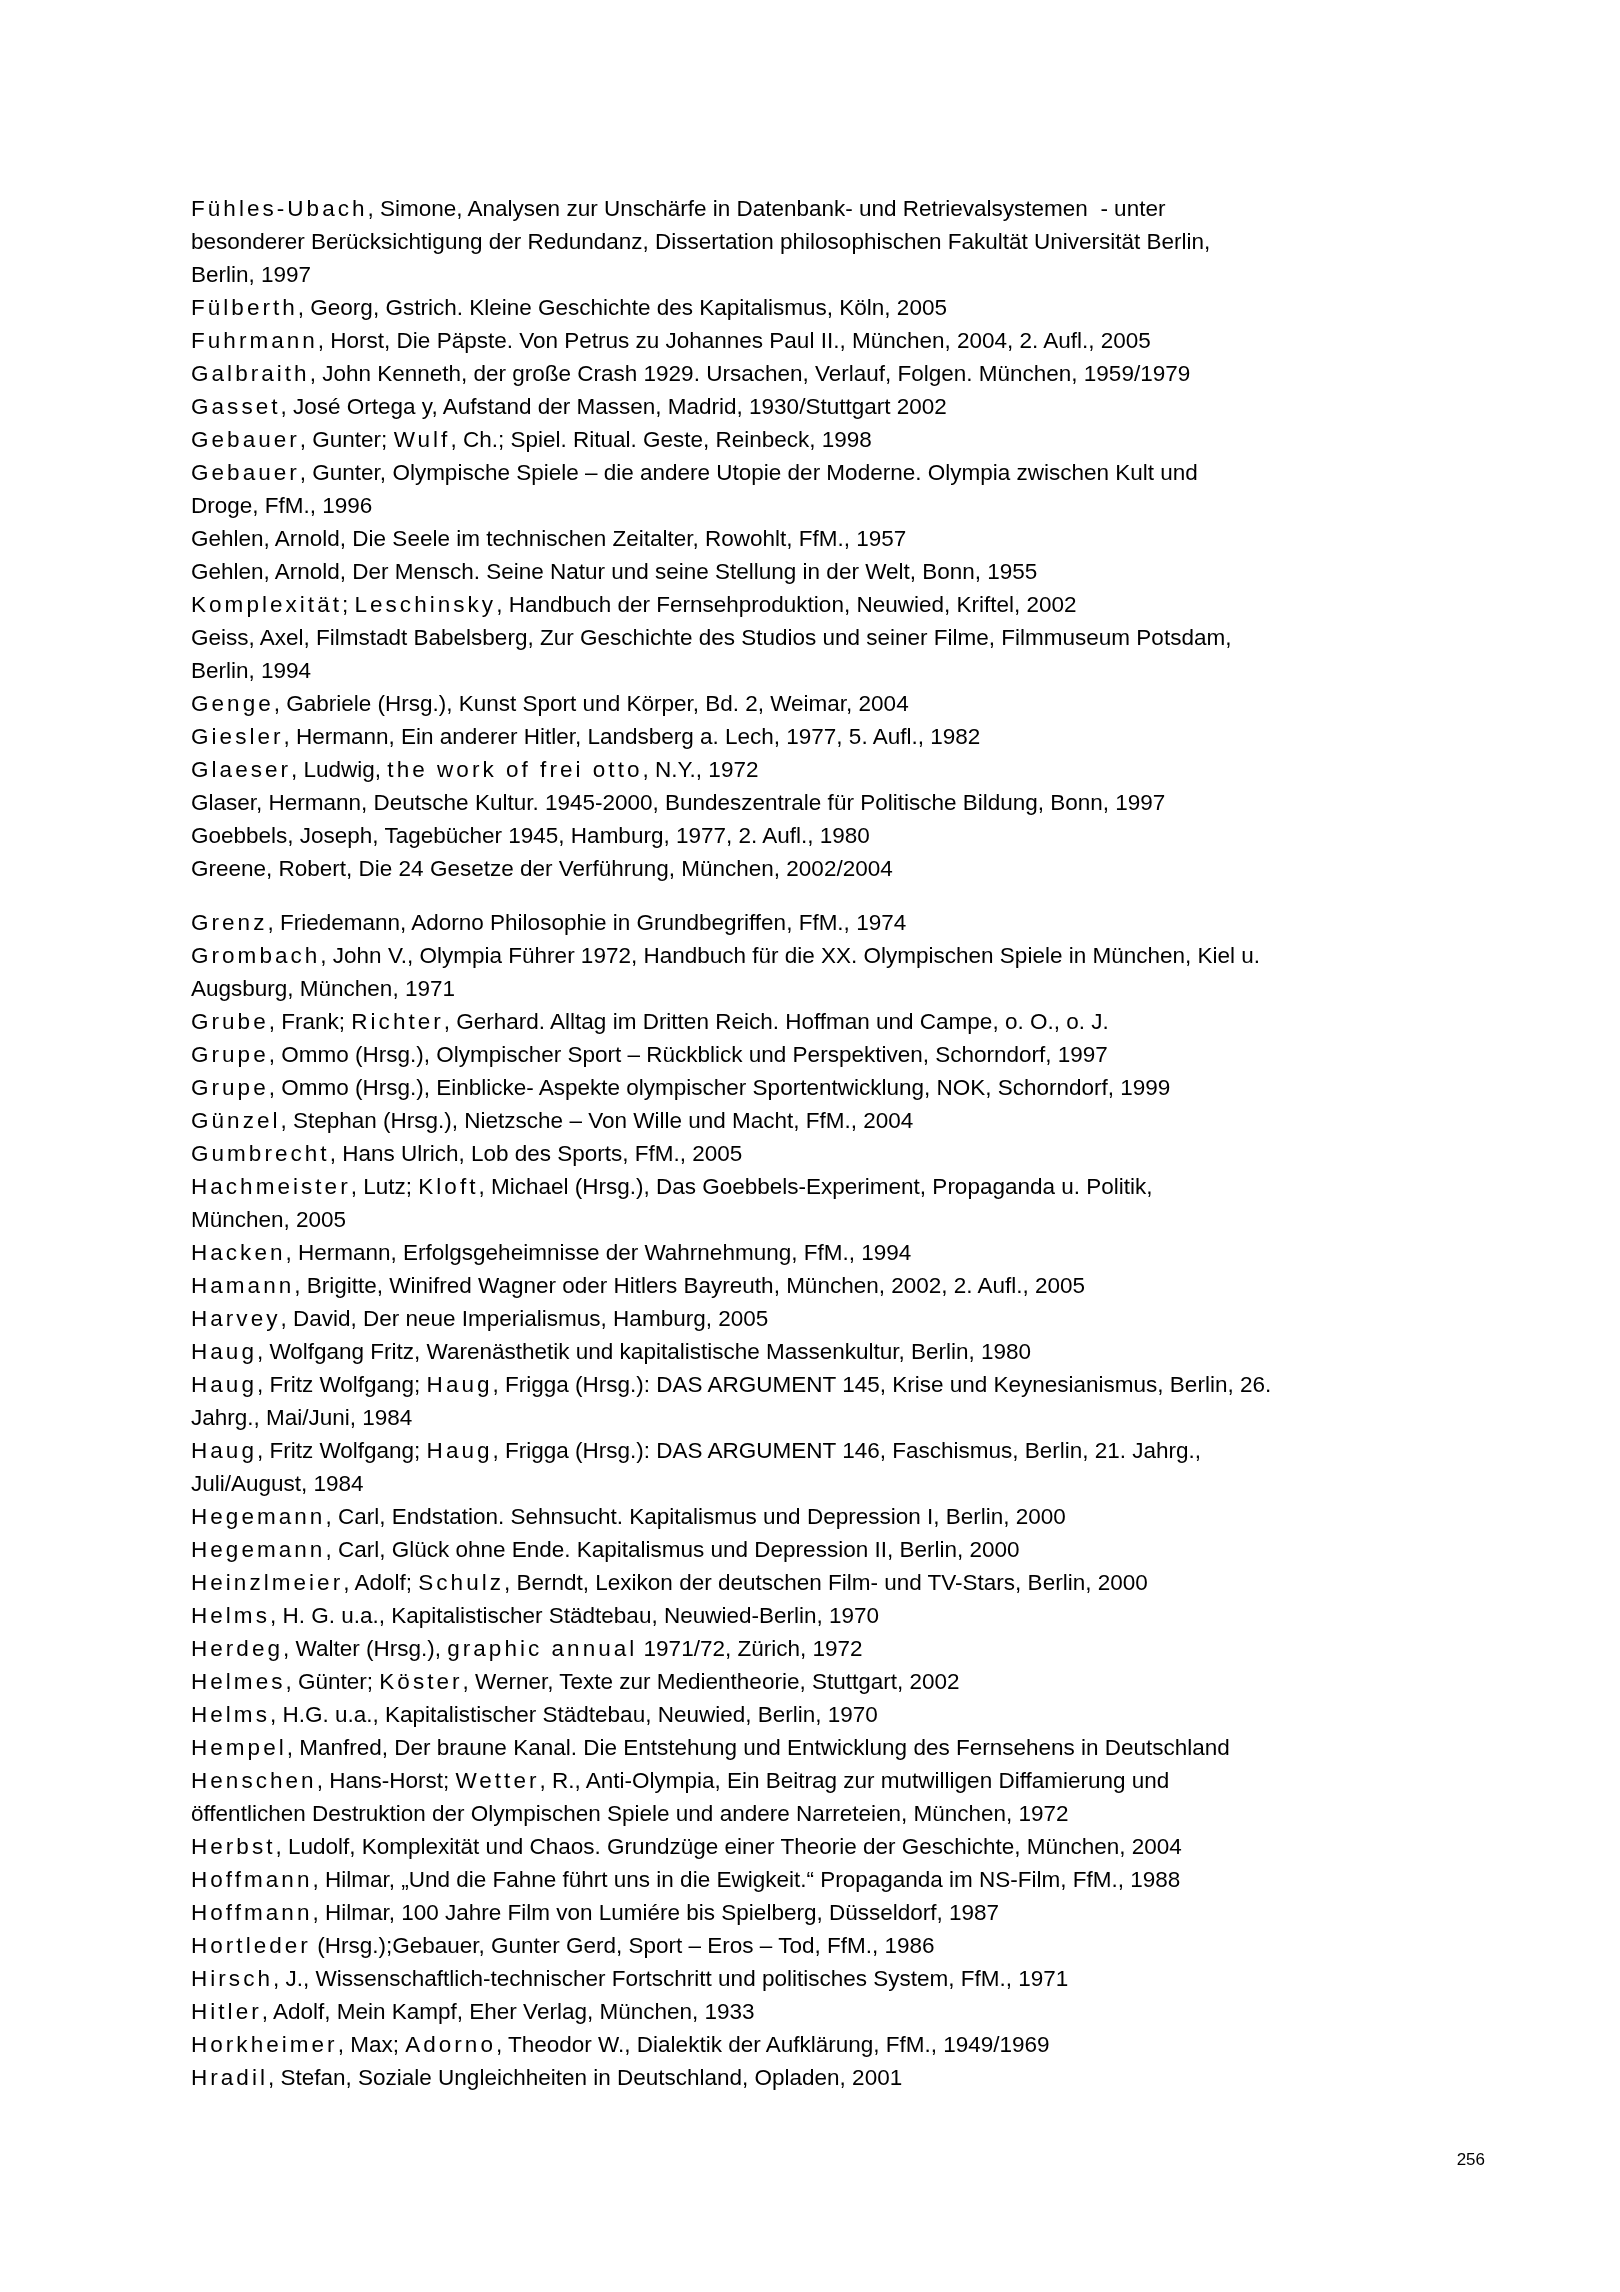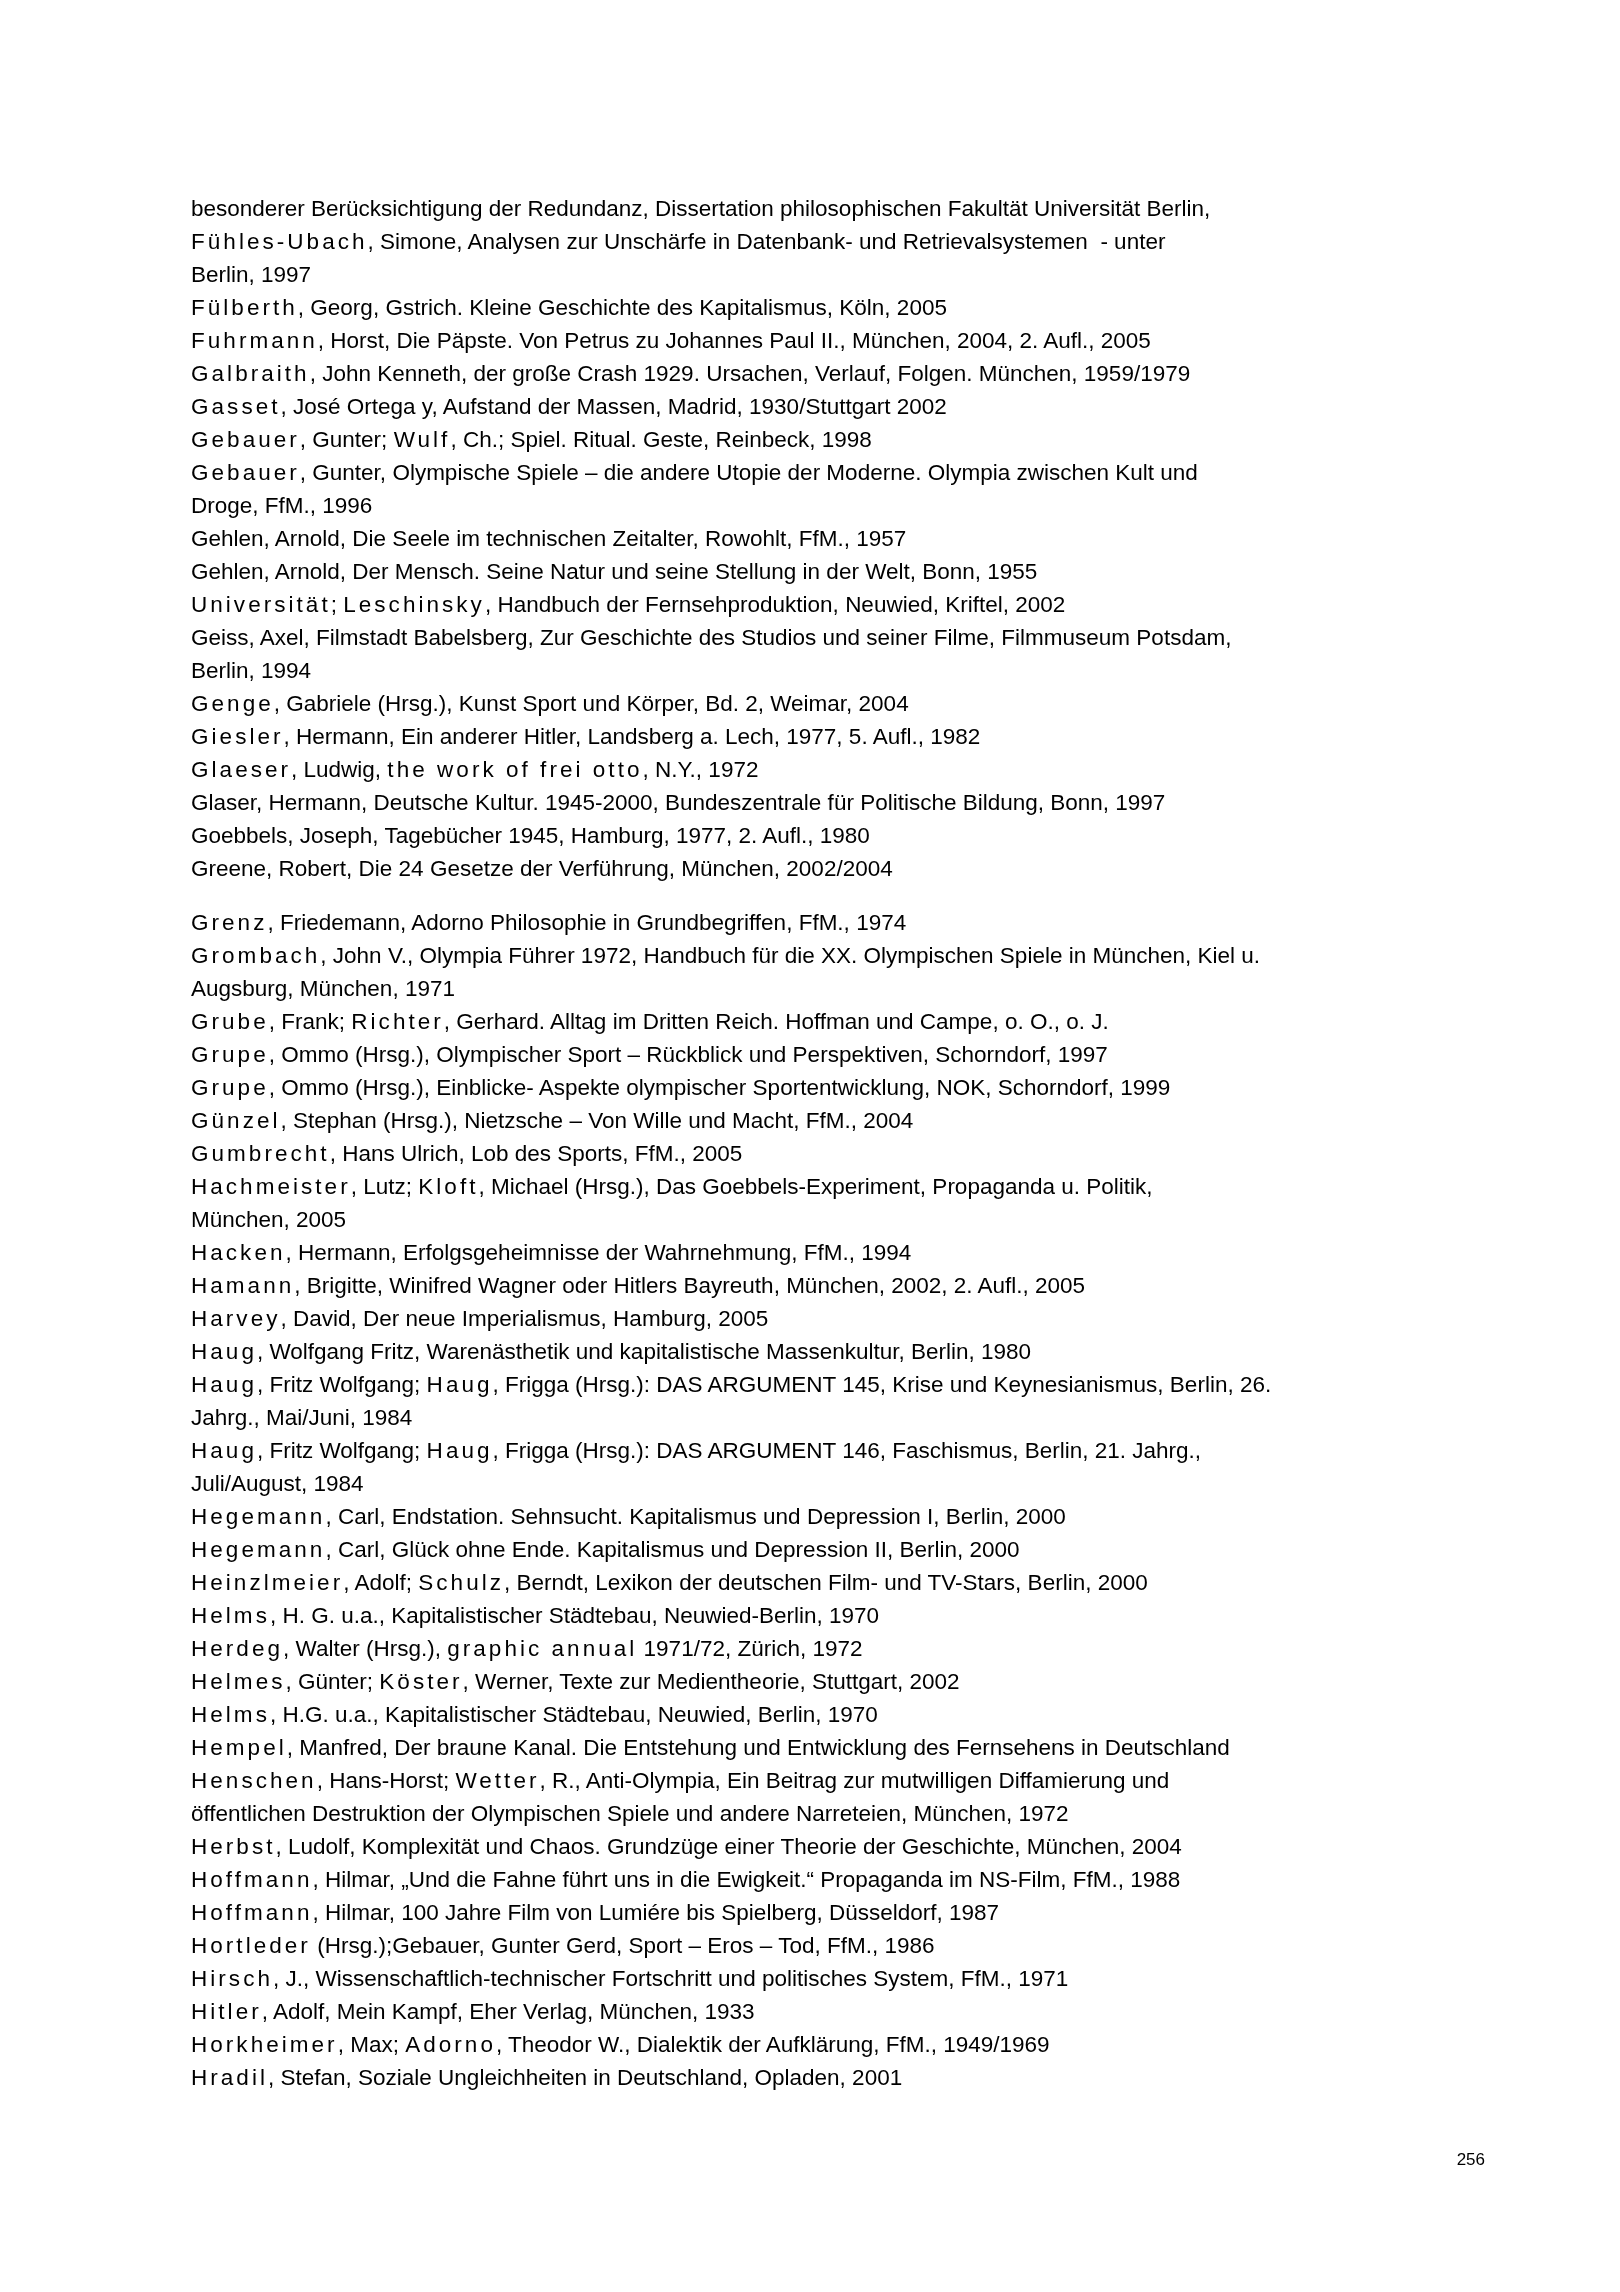--- a/index.html
+++ b/index.html
@@ -40,22 +40,22 @@
     line-height: 33px;
     text-align: right;
   }
 </style>
 </head>
 <body>
 
 <div class="page">
   <div class="textblock">
       <div class="entry">
+        <div class="line"><span class="seg spaced">Fühles-Ubach</span><span class="seg">, Simone, Analysen zur Unschärfe in Datenbank- und Retrievalsystemen  - unter</span></div>
         <div class="line"><span class="seg">besonderer Berücksichtigung der Redundanz, Dissertation philosophischen Fakultät Universität Berlin,</span></div>
-        <div class="line"><span class="seg spaced">Fühles-Ubach</span><span class="seg">, Simone, Analysen zur Unschärfe in Datenbank- und Retrievalsystemen  - unter</span></div>
         <div class="line"><span class="seg">Berlin, 1997</span></div>
       </div>
       <div class="entry">
         <div class="line"><span class="seg spaced">Fülberth</span><span class="seg">, Georg, Gstrich. Kleine Geschichte des Kapitalismus, Köln, 2005</span></div>
       </div>
       <div class="entry">
         <div class="line"><span class="seg spaced">Fuhrmann</span><span class="seg">, Horst, Die Päpste. Von Petrus zu Johannes Paul II., München, 2004, 2. Aufl., 2005</span></div>
       </div>
       <div class="entry">
         <div class="line"><span class="seg spaced">Galbraith</span><span class="seg">, John Kenneth, der große Crash 1929. Ursachen, Verlauf, Folgen. München, 1959/1979</span></div>
@@ -70,21 +70,21 @@
         <div class="line"><span class="seg spaced">Gebauer</span><span class="seg">, Gunter, Olympische Spiele – die andere Utopie der Moderne. Olympia zwischen Kult und</span></div>
         <div class="line"><span class="seg">Droge, FfM., 1996</span></div>
       </div>
       <div class="entry">
         <div class="line"><span class="seg">Gehlen, Arnold, Die Seele im technischen Zeitalter, Rowohlt, FfM., 1957</span></div>
       </div>
       <div class="entry">
         <div class="line"><span class="seg">Gehlen, Arnold, Der Mensch. Seine Natur und seine Stellung in der Welt, Bonn, 1955</span></div>
       </div>
       <div class="entry">
-        <div class="line"><span class="seg spaced">Universität</span><span class="seg">; </span><span class="seg spaced">Leschinsky</span><span class="seg">, Handbuch der Fernsehproduktion, Neuwied, Kriftel, 2002</span></div>
+        <div class="line"><span class="seg spaced">Komplexität</span><span class="seg">; </span><span class="seg spaced">Leschinsky</span><span class="seg">, Handbuch der Fernsehproduktion, Neuwied, Kriftel, 2002</span></div>
       </div>
       <div class="entry">
         <div class="line"><span class="seg">Geiss, Axel, Filmstadt Babelsberg, Zur Geschichte des Studios und seiner Filme, Filmmuseum Potsdam,</span></div>
         <div class="line"><span class="seg">Berlin, 1994</span></div>
       </div>
       <div class="entry">
         <div class="line"><span class="seg spaced">Genge</span><span class="seg">, Gabriele (Hrsg.), Kunst Sport und Körper, Bd. 2, Weimar, 2004</span></div>
       </div>
       <div class="entry">
         <div class="line"><span class="seg spaced">Giesler</span><span class="seg">, Hermann, Ein anderer Hitler, Landsberg a. Lech, 1977, 5. Aufl., 1982</span></div>

